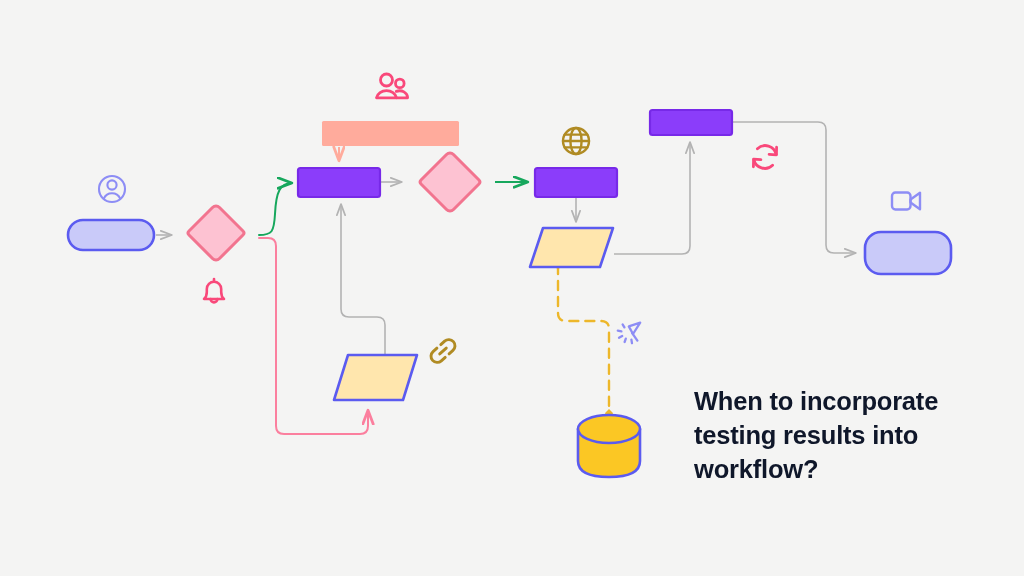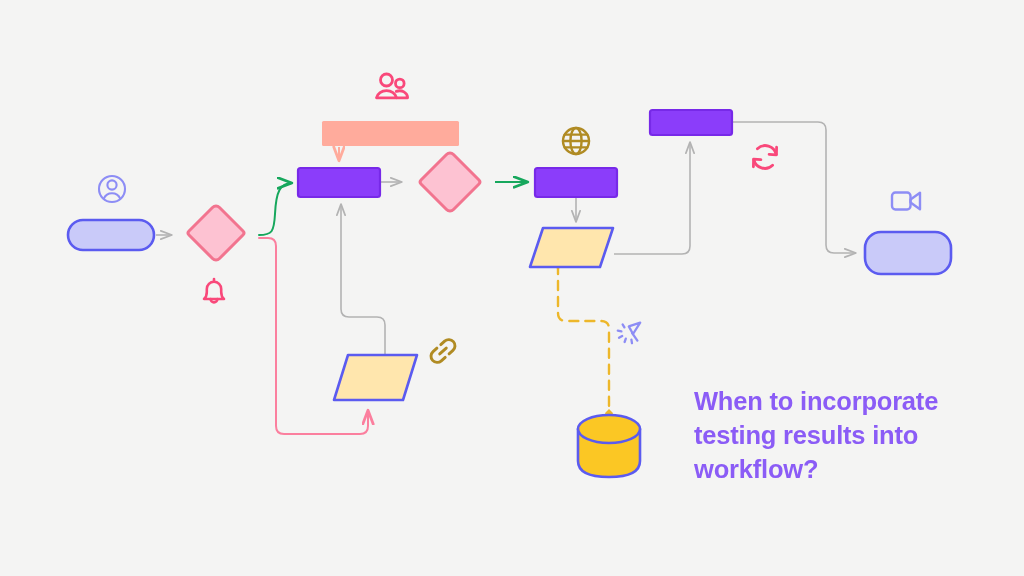--- a/index.html
+++ b/index.html
@@ -160,15 +160,15 @@
       <path d="M2.2,0.2 L7.4,7.6" fill="none"></path>
       <path d="M-7.4,-8.6 L-5.6,-5.6" fill="none"></path>
       <path d="M-12.2,-2.4 L-8.6,-1.6" fill="none"></path>
       <path d="M-11.0,4.8 L-7.8,3.0" fill="none"></path>
       <path d="M-5.4,9.0 L-4.2,5.6" fill="none"></path>
       <path d="M2.0,10.2 L1.4,6.6" fill="none"></path>
     </g>
   </g>
 </svg>
 
-<div class="caption" style="color: #8b5cf6;">When to incorporate
+<div class="caption" style="color: #0f172a;">When to incorporate
 testing results into
 workflow?</div>
 
 </body></html>

